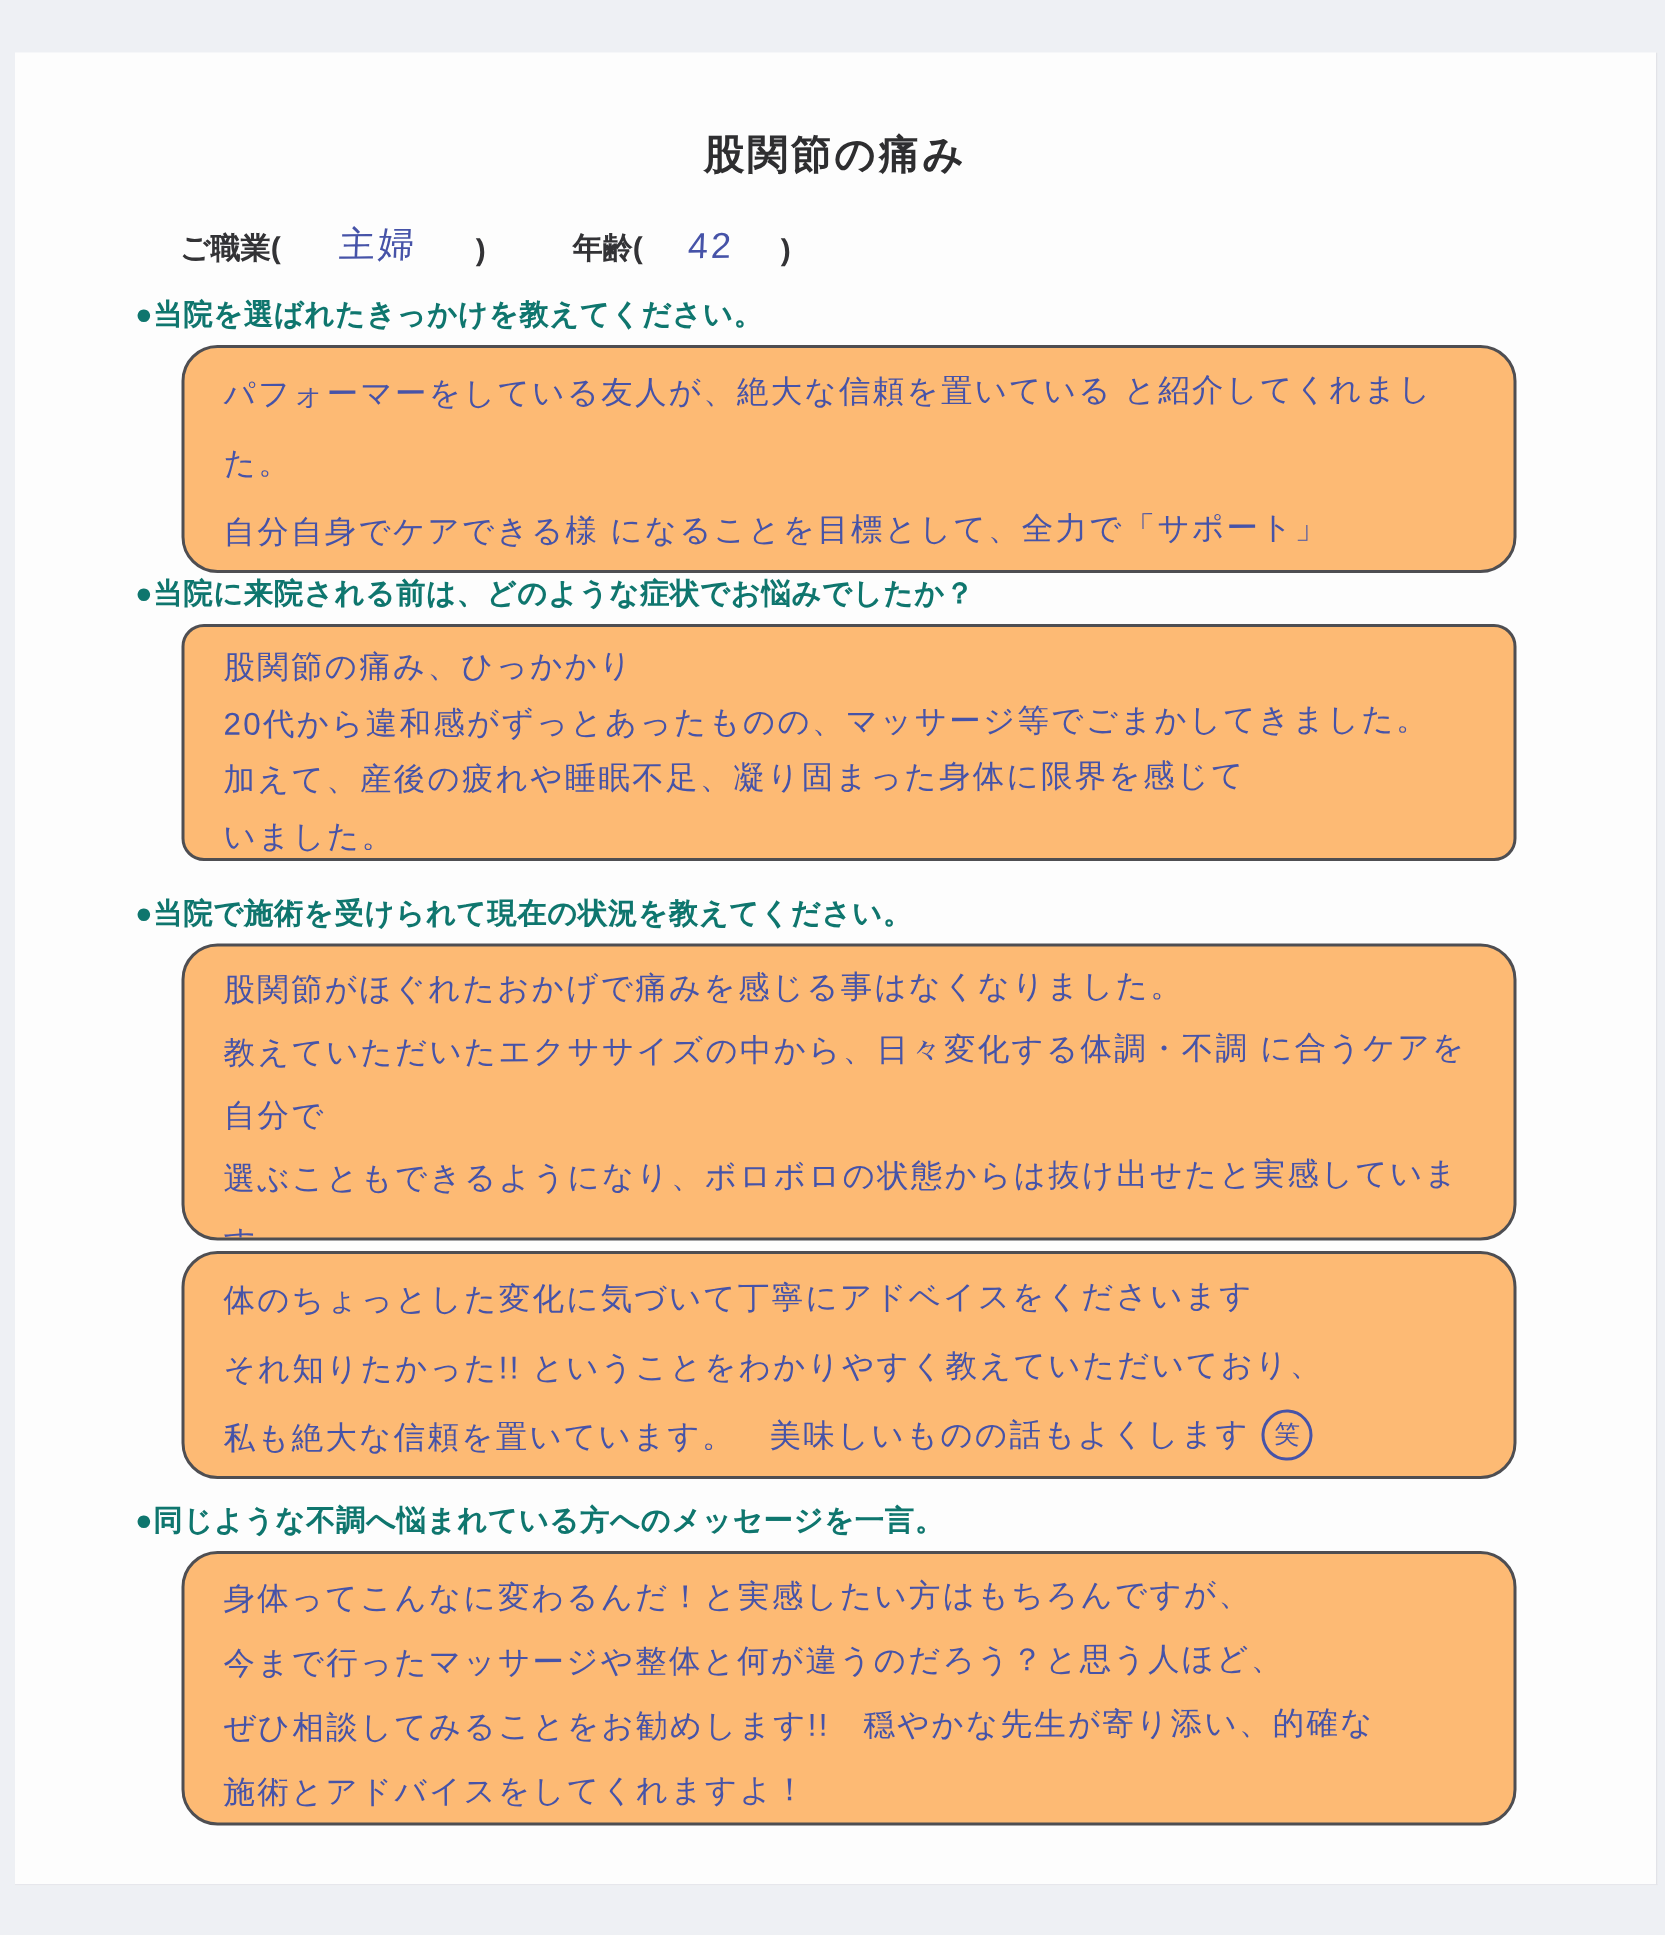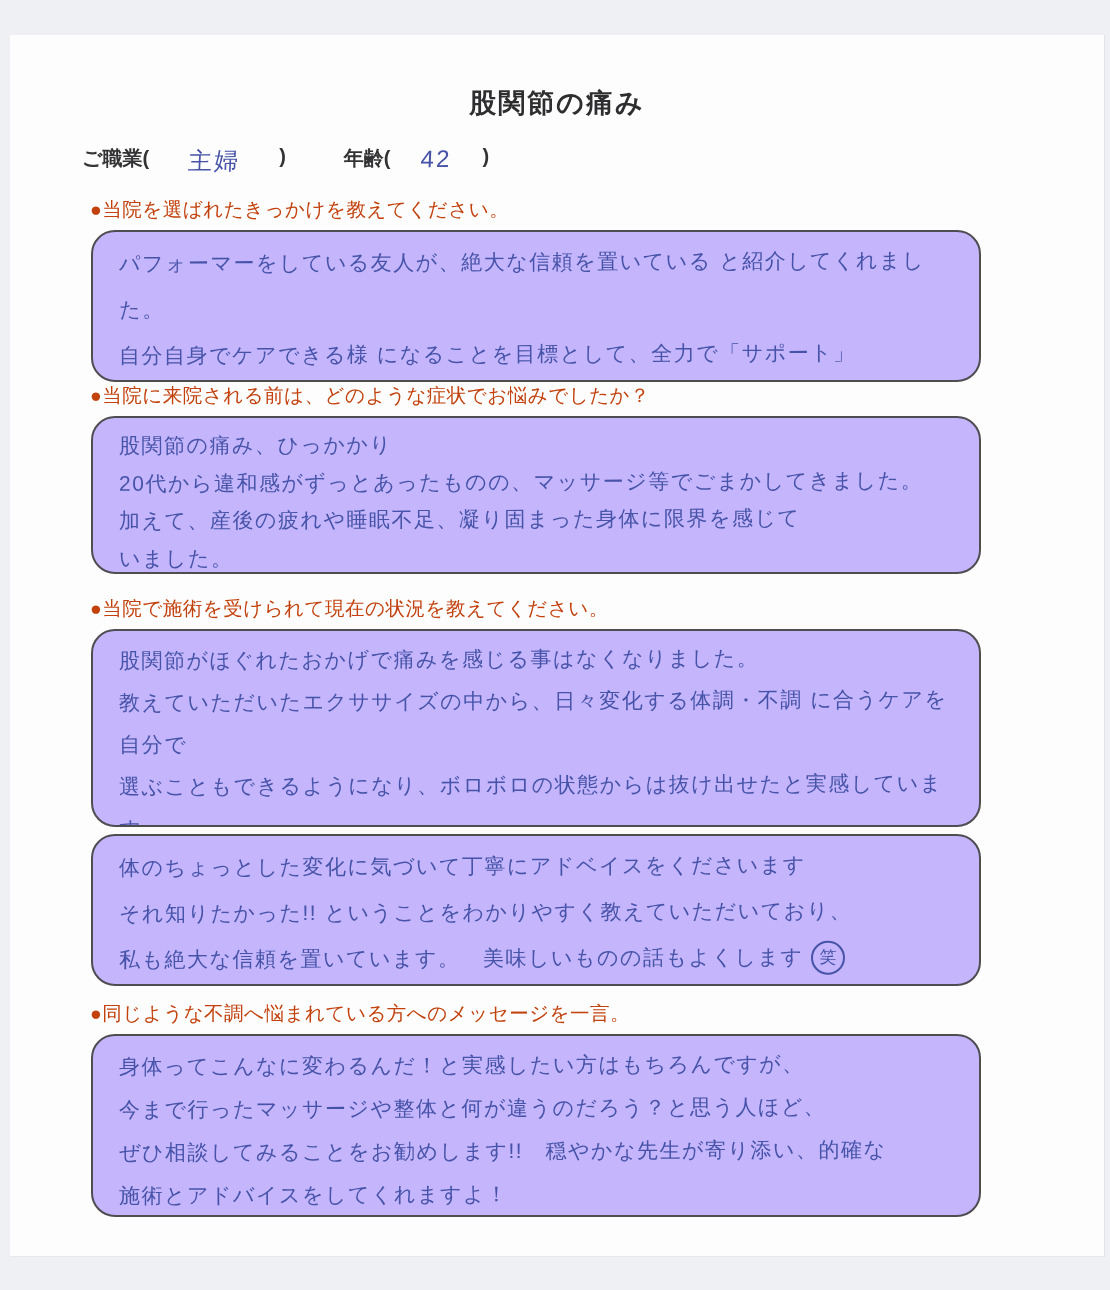--- a/index.html
+++ b/index.html
@@ -19,69 +19,69 @@
   }
   .title {
     margin-top: 50px;
     text-align: center;
     font-size: 27px;
     font-weight: bold;
     color: #2e2e30;
     letter-spacing: 2px;
   }
   .profile-row {
-    margin: 24px 0 0 72px;
+    margin: 24px 0 0 110px;
     display: flex;
-    align-items: flex-start;
+    align-items: flex-end;
     font-size: 20px;
     font-weight: bold;
     color: #333336;
     height: 34px;
   }
   .profile-row .printed { white-space: pre; }
   .hw {
     color: #4653a8;
     font-weight: 500;
     transform: rotate(-0.5deg) skewX(-3deg);
     letter-spacing: 2px;
   }
   .occ-val { display: inline-block; width: 130px; text-align: center; font-size: 24px; }
   .age-val { display: inline-block; width: 92px; text-align: center; font-size: 24px; }
   .age-gap { display: inline-block; width: 58px; }
   .question {
     margin-left: 80px;
     font-size: 19.5px;
-    font-weight: normal;
-    color: #c2410c;
+    font-weight: bold;
+    color: #0f766e;
     letter-spacing: 0.5px;
   }
   .q1 { margin-top: 17px; }
   .q2 { }
   .q3 { margin-top: 21px; }
   .q4 { margin-top: 29px; }
   .q5 { margin-top: 14px; }
   .answer-box {
-    margin-left: 81px;
+    margin-left: 111px;
     margin-top: 7px;
     width: 890px;
     border: 2.5px solid #4e4e52;
     border-radius: 24px;
     padding: 7px 24px 4px 26px;
-    background: #c4b5fd;
+    background: #fdba74;
     overflow: hidden;
   }
   .hw-line {
     color: #4653a8;
     font-size: 21px;
     letter-spacing: 1.5px;
     white-space: pre-wrap;
     transform: rotate(-0.25deg);
   }
   .b1 { height: 152px; } .b1 .hw-line { line-height: 46px; }
-  .b2 { height: 158px; } .b2 .hw-line { line-height: 37.5px; }
+  .b2 { height: 158px; border-radius: 15px; } .b2 .hw-line { line-height: 37.5px; }
   .b3 { height: 198px; } .b3 .hw-line { line-height: 42px; }
   .b4 { height: 152px; } .b4 .hw-line { line-height: 46px; }
   .b5 { height: 183px; } .b5 .hw-line { line-height: 43px; }
   .circle {
     display: inline-flex;
     align-items: center;
     justify-content: center;
     width: 34px; height: 34px;
     border: 2px solid #4653a8;
     border-radius: 50%;

